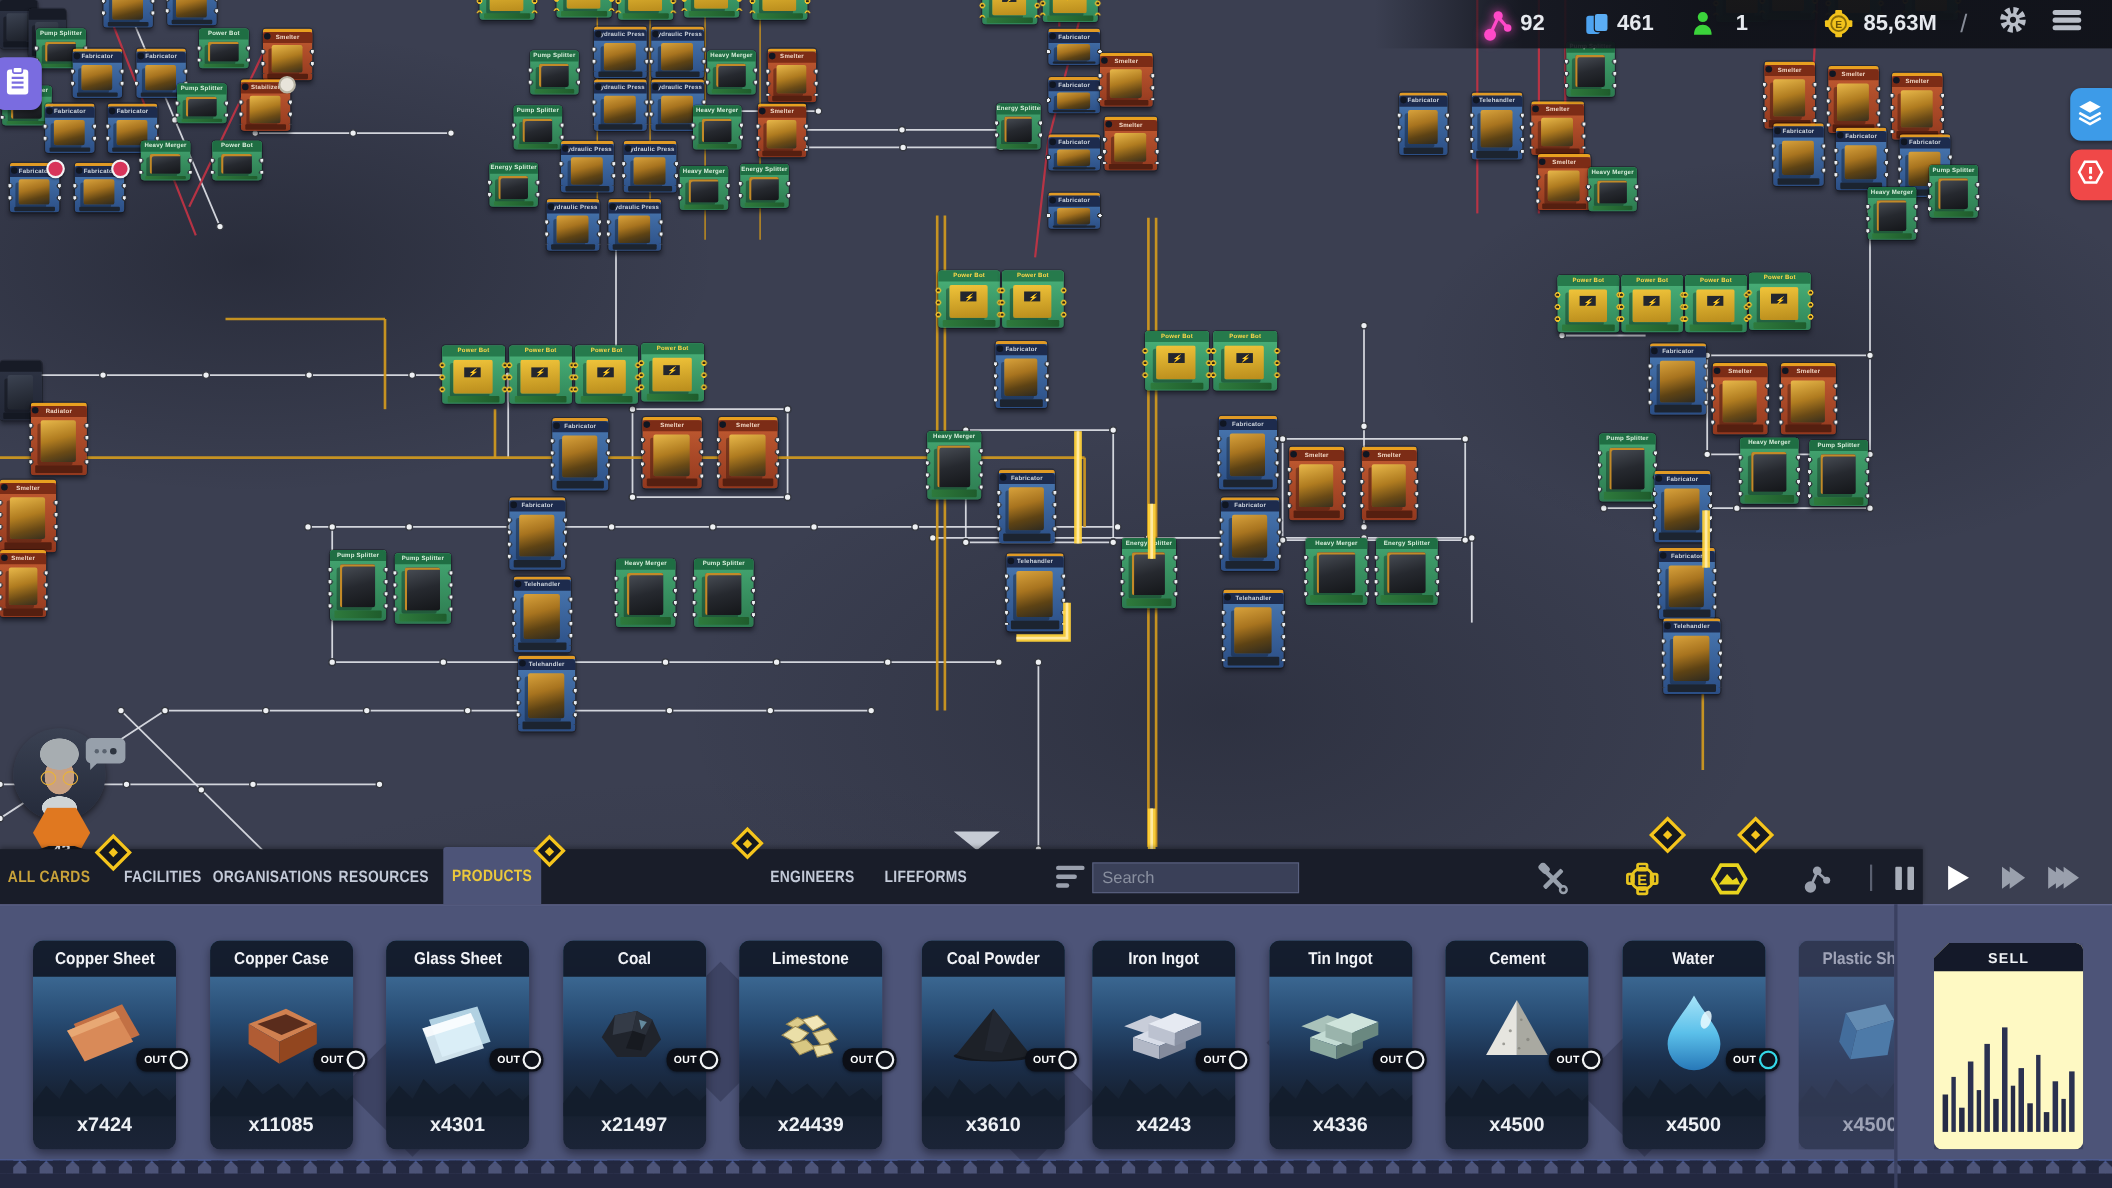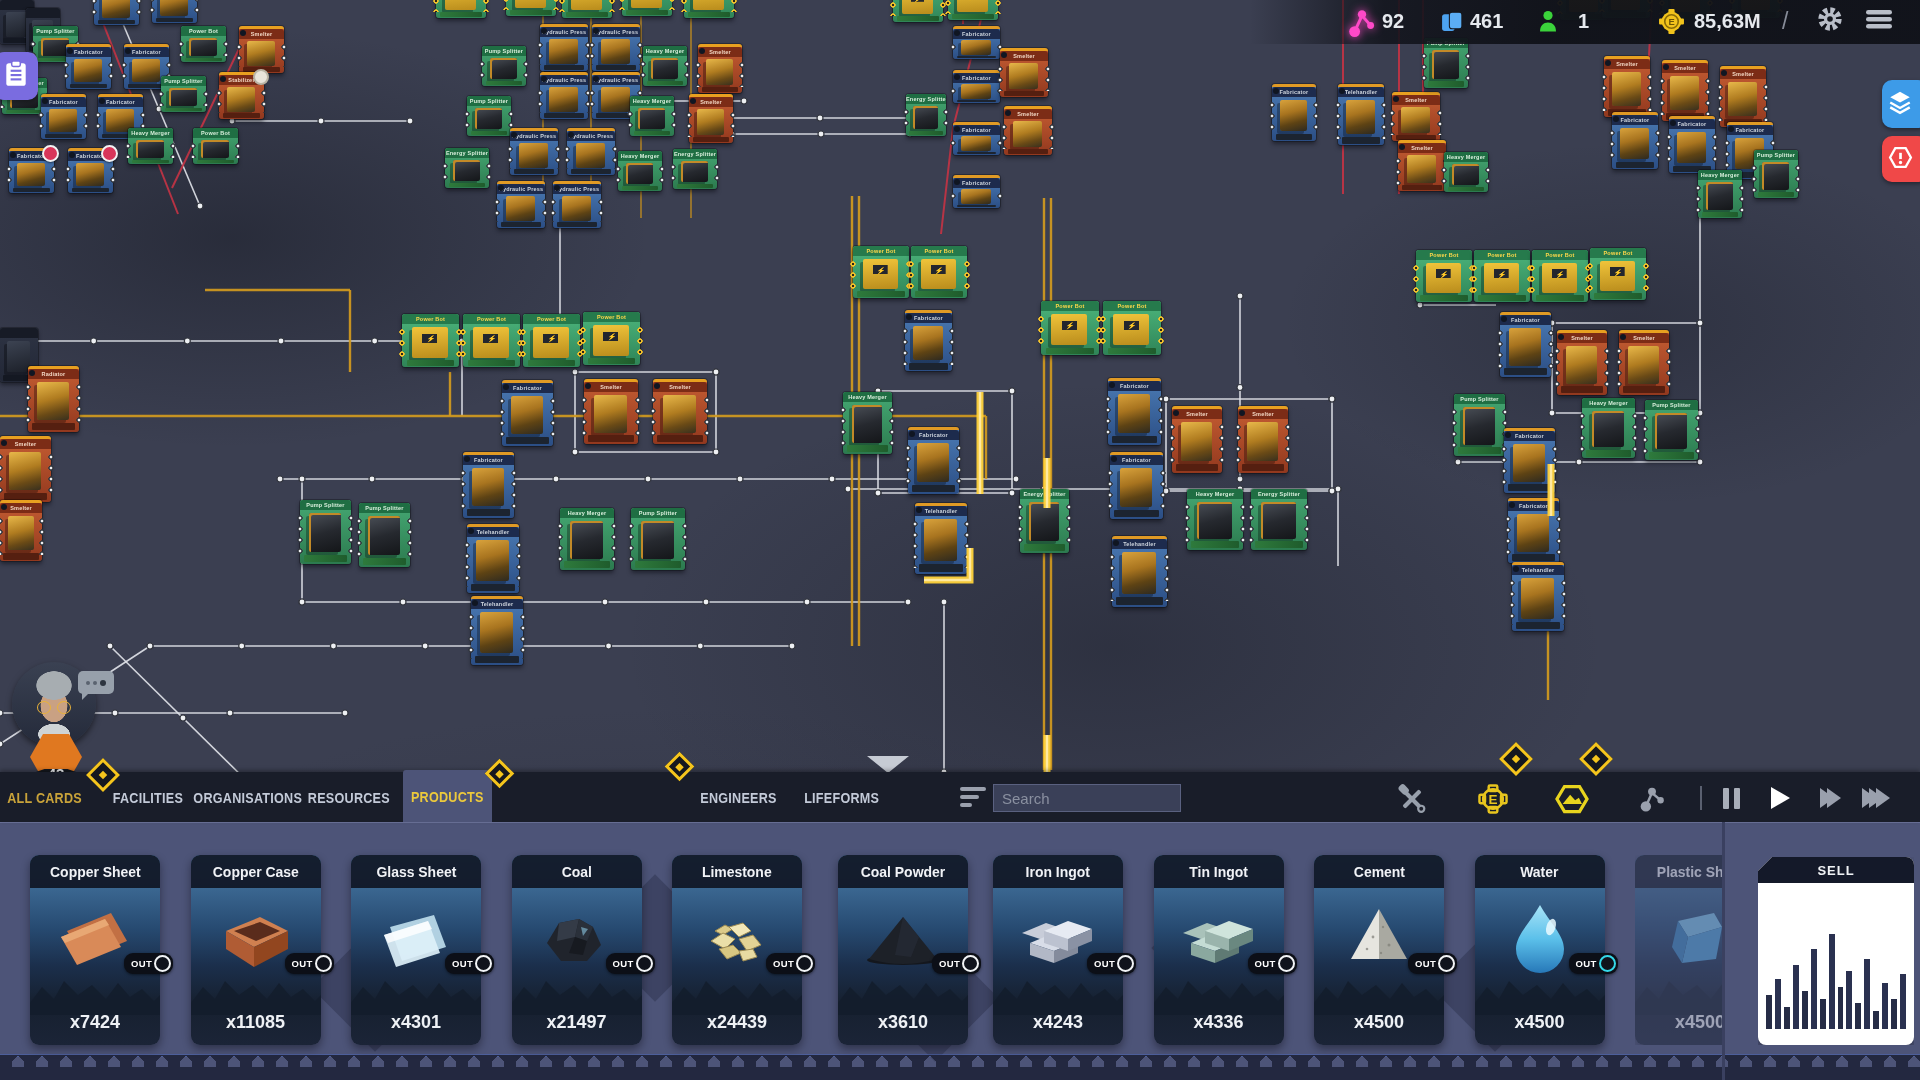--- a/index.html
+++ b/index.html
@@ -94,21 +94,21 @@
     border-top-color:#97a0ab;border-left-color:#97a0ab;}
   .bub i{width:4px;height:4px;border-radius:50%;background:#5a6370;}
   .bub i.big{width:6px;height:6px;background:#2e3540;}
   
   .collapse{position:absolute;left:867px;top:756px;width:0;height:0;z-index:9;
     border-left:21px solid transparent;border-right:21px solid transparent;border-top:17px solid #c6cbd4;}
   
   .dia{position:absolute;z-index:12;transform:rotate(45deg);background:#15181f;border:3px solid #f5c51d;}
   .dia::after{content:"";position:absolute;left:50%;top:50%;width:6px;height:6px;margin:-3px 0 0 -3px;background:#f5c51d;}
   
-  .tabbar{position:absolute;left:0;top:772px;width:1920px;height:50px;background:#191d29;z-index:10;
+  .tabbar{position:absolute;left:0;top:772px;width:1748px;height:50px;background:#191d29;z-index:10;
     box-shadow:0 -2px 4px rgba(0,0,0,.3);text-align:center;}
   .tab{position:absolute;top:0;height:50px;display:flex;align-items:center;justify-content:center;
     color:#c3cad8;font-weight:bold;font-size:15px;letter-spacing:.3px;cursor:pointer;}
   .tab span{transform:scaleX(.84);white-space:nowrap;}
   .tab.accent{color:#c9a33a;}
   .tab.selected{background:#4d5478;color:#ecc93c;border-radius:3px 3px 0 0;top:-2px;height:52px;}
   .filtericon{position:absolute;left:960px;top:787px;z-index:11;width:26px;height:22px;cursor:pointer;}
   .filtericon i{display:block;height:4px;border-radius:2px;background:#9aa0ad;margin-bottom:4px;}
   .filtericon i:nth-child(1){width:26px}.filtericon i:nth-child(2){width:19px}.filtericon i:nth-child(3){width:12px}
   .searchbox{position:absolute;left:993px;top:784px;width:170px;height:26px;z-index:11;
@@ -145,21 +145,21 @@
   .pcard .sil{position:absolute;left:0;top:118px;width:100%;height:42px;opacity:.85;}
   .pcard .cnt{position:absolute;bottom:12px;width:100%;text-align:center;color:#eef1f5;font-weight:bold;font-size:18px;}
   .pcard .out{position:absolute;right:-13px;top:98px;display:flex;align-items:center;z-index:3;
     background:#0c0f17;border-radius:9px;padding:2px 2px 2px 7px;box-shadow:0 1px 3px rgba(0,0,0,.5);}
   .pcard .out span{color:#fff;font-weight:bold;font-size:9.5px;letter-spacing:.3px;}
   .pcard .out i{width:13px;height:13px;border-radius:50%;background:#10131c;border:2.5px solid #f2f4f6;margin-left:2px;}
   .fadewrap{position:absolute;left:1635px;top:855px;width:87px;height:190px;overflow:hidden;z-index:10;opacity:.5;}
   .fadewrap .pcard{left:0;top:0;}
   .fadewrap::after{content:"";position:absolute;inset:0;z-index:4;
     background:linear-gradient(90deg,rgba(77,84,120,0) 25%,rgba(77,84,120,.95) 100%);}
-  .sell{position:absolute;left:1758px;top:857px;width:156px;height:188px;background:#ffffff;border-radius:8px;z-index:10;
+  .sell{position:absolute;left:1758px;top:857px;width:136px;height:188px;background:#fef9c3;border-radius:8px;z-index:10;
     clip-path:polygon(14px 0,100% 0,100% 100%,0 100%,0 14px);box-shadow:0 4px 8px rgba(10,12,20,.45);cursor:pointer;}
   .sell .shead{position:absolute;left:0;top:0;width:100%;height:26px;background:#141929;border-radius:8px 8px 0 0;
     display:flex;align-items:center;justify-content:center;color:#f0f2f5;font-weight:bold;font-size:13px;letter-spacing:1px;}
   .sell .bars{position:absolute;left:8px;right:8px;bottom:16px;height:120px;display:flex;align-items:flex-end;gap:3px;}
   .sell .bars i{flex:1;background:#2a3150;}
   .sell .bars i:nth-child(odd){background:#262c46;}
 </style>
 </head>
 <body>
 

